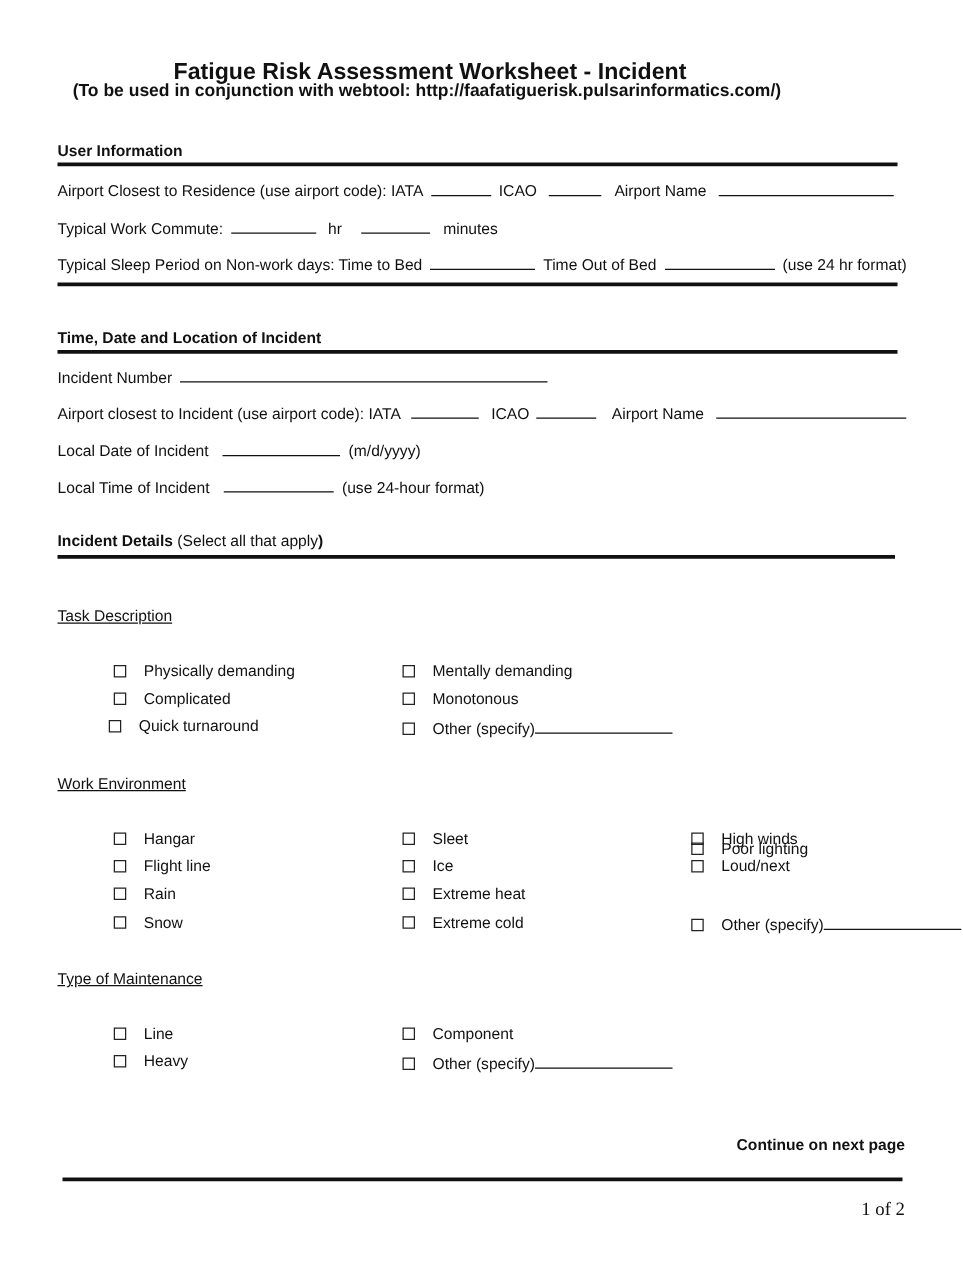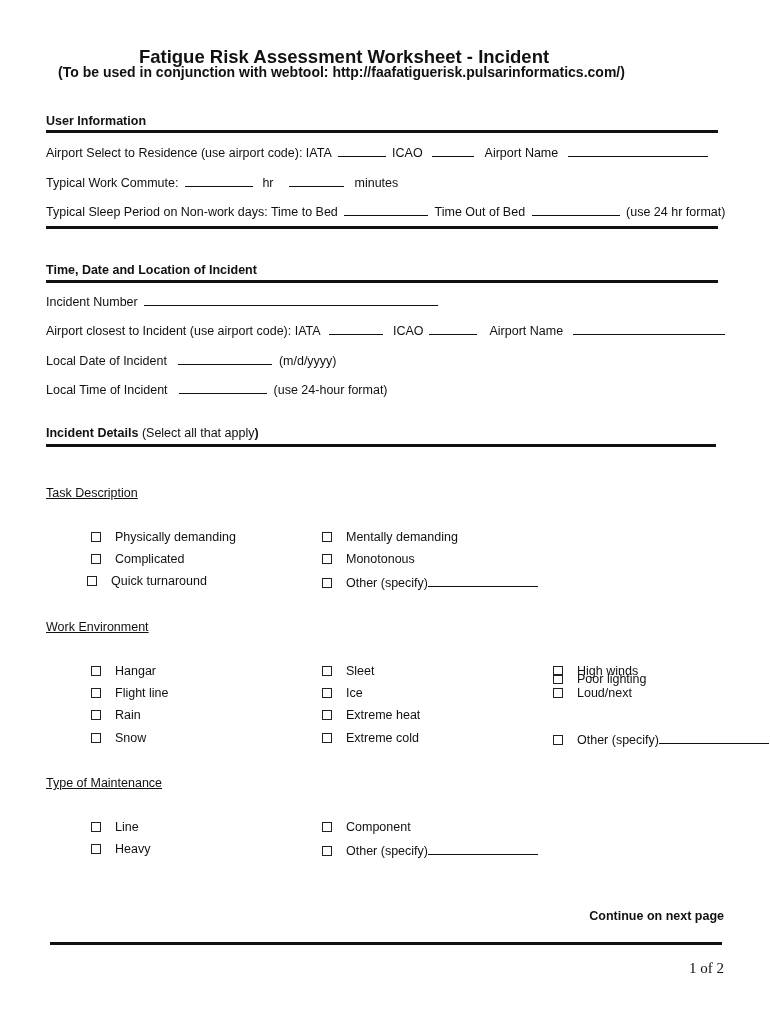--- a/index.html
+++ b/index.html
@@ -21,21 +21,21 @@
 </head>
 <body>
 
 <div class="abs title">Fatigue Risk Assessment Worksheet - Incident</div>
 <div class="abs subtitle">(To be used in conjunction with webtool: http://faafatiguerisk.pulsarinformatics.com/)</div>
 
 <div class="abs section-head" style="left:46px; top:114px;">User Information</div>
 <div class="rule" style="left:46px; width:672px; top:130px;"></div>
 
 <div class="abs" style="left:46px; top:144px;">
-  <span>Airport Select to Residence (use airport code): IATA</span>
+  <span>Airport Closest to Residence (use airport code): IATA</span>
   <span class="blank" style="width:48px;"></span>
   <span>ICAO</span>
   <span class="blank" style="width:42px; margin-left:6px;"></span>
   <span style="margin-left:4px;">Airport Name</span>
   <span class="blank" style="width:140px; margin-left:6px;"></span>
 </div>
 
 <div class="abs" style="left:46px; top:174px;">
   <span>Typical Work Commute:</span>
   <span class="blank" style="width:68px;"></span>

